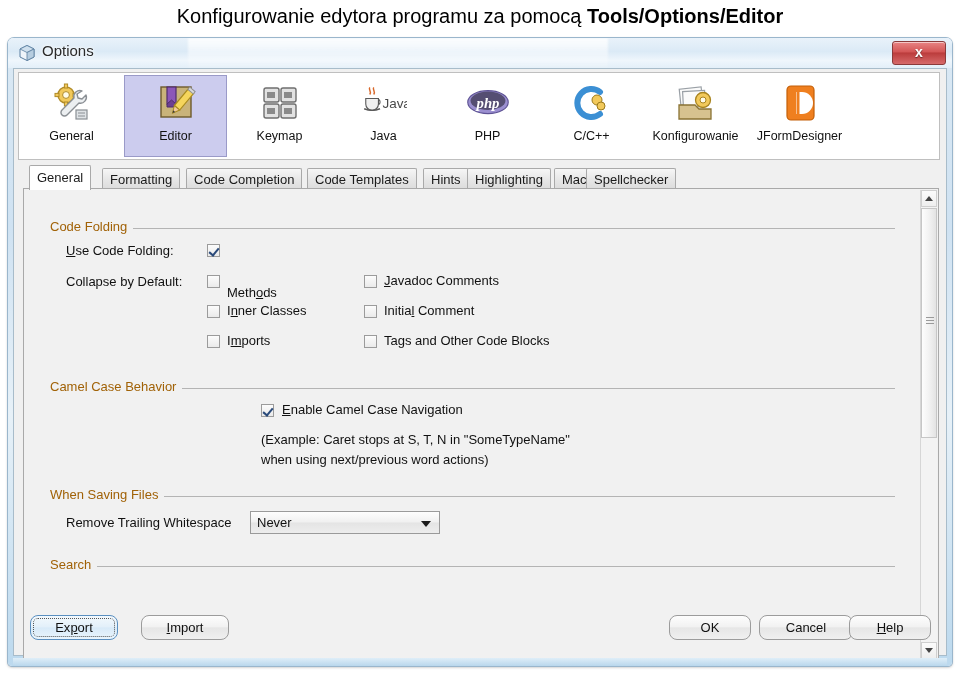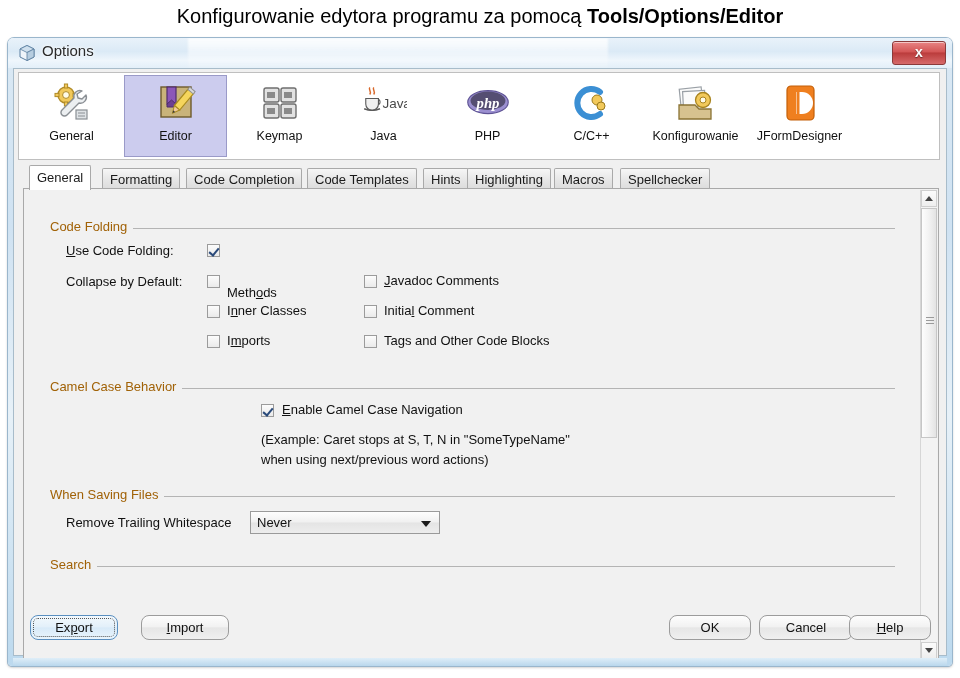--- a/index.html
+++ b/index.html
@@ -442,21 +442,21 @@
     </div>
 
     <div id="tabstrip">
       <div class="tab selected" style="left:6px;">General</div>
       <div class="tab" style="left:79px;">Formatting</div>
       <div class="tab" style="left:163px;">Code Completion</div>
       <div class="tab" style="left:284px;">Code Templates</div>
       <div class="tab" style="left:400px;">Hints</div>
       <div class="tab" style="left:444px;">Highlighting</div>
       <div class="tab" style="left:531px;">Macros</div>
-      <div class="tab" style="left:597px;">Spellchecker</div>
+      <div class="tab" style="left:563px;">Spellchecker</div>
     </div>
 
     <div id="viewport">
       <div id="panel">
 
         <div class="group" style="left:26px; top:30px; width:845px;">
           <div class="g-line" style="width:845px;"></div>
           <div class="g-title">Code Folding</div>
         </div>
 

